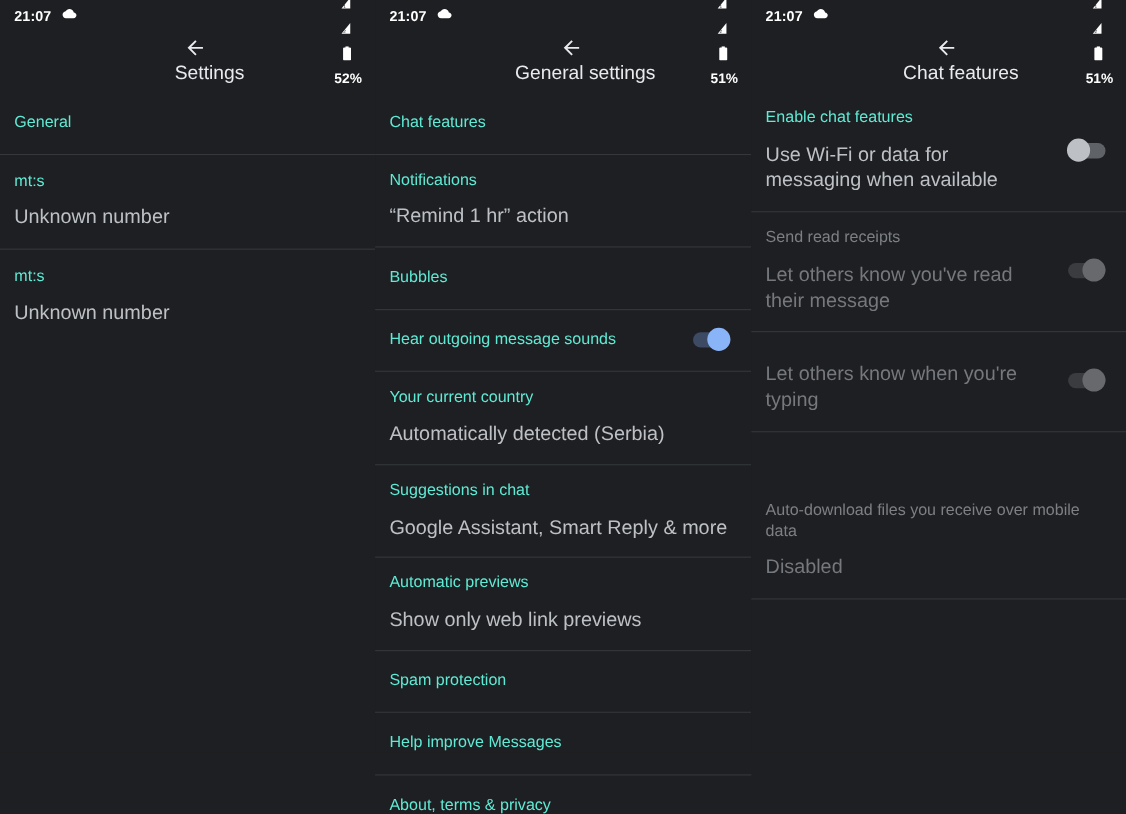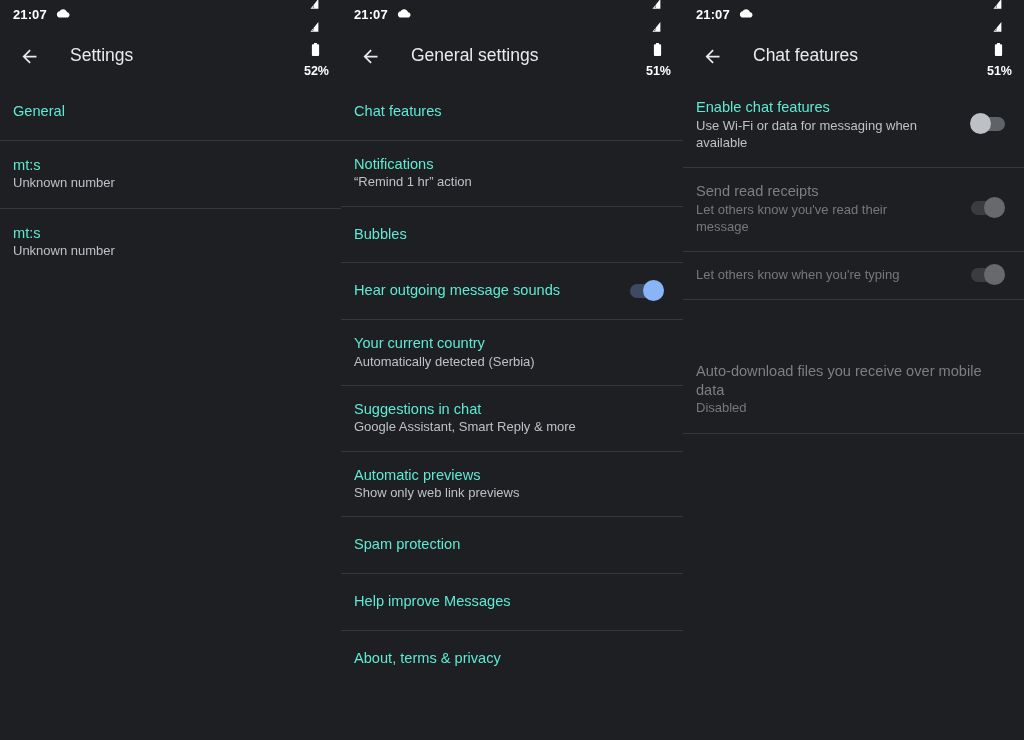--- a/index.html
+++ b/index.html
@@ -57,20 +57,21 @@
     margin-left: 1px;
   }
   .ico { display: block; }
 
   
   .appbar {
     height: 56px;
     display: flex;
     align-items: center;
     padding-left: 14px;
+    flex-direction: column;
   }
   .backbtn {
     width: 30px;
     height: 30px;
     display: flex;
     align-items: center;
     justify-content: center;
     flex: 0 0 auto;
   }
   .apptitle {
@@ -95,24 +96,24 @@
   .row .texts { min-width: 0; }
 
   .row .title {
     font-size: 14.6px;
     color: #5eead4;
     line-height: 1.28;
     white-space: nowrap;
   }
   .row .title.wrap { white-space: normal; margin-top: 48px; }
   .row .sub {
-    font-size: 13px;
+    font-size: 18px;
     color: #bdc1c6;
     line-height: 1.32;
-    margin-top: 0;
+    margin-top: 12px;
   }
 
   .row.dim .title { color: #7c7f83; }
   .row.dim .sub { color: #75787c; }
 
   .divider {
     height: 1px;
     background: #35373b;
     width: 100%;
   }

